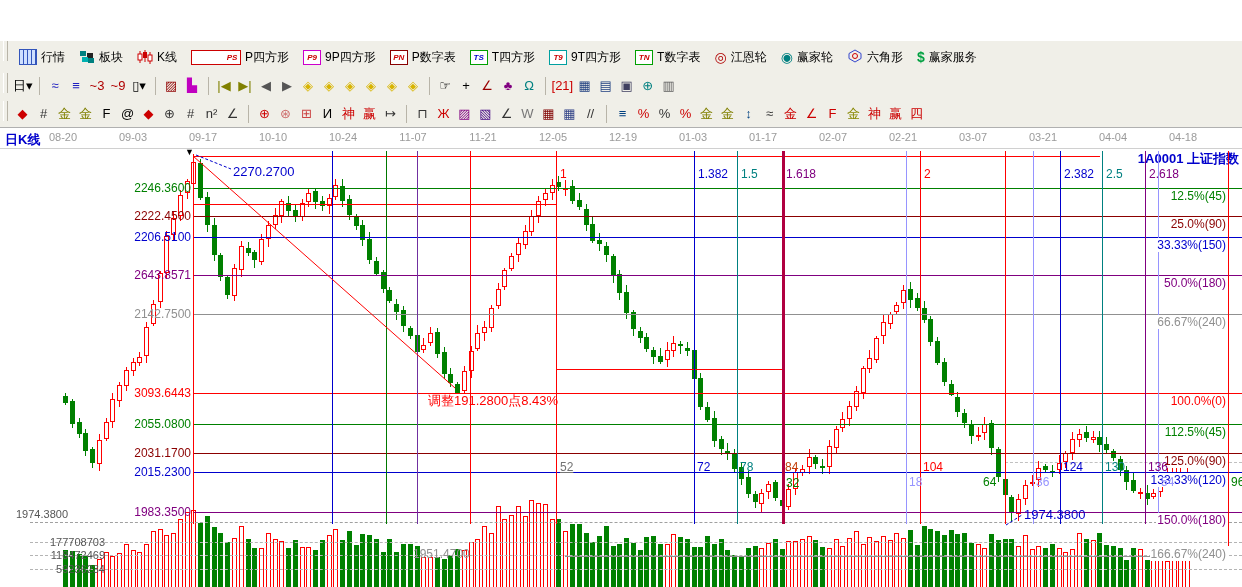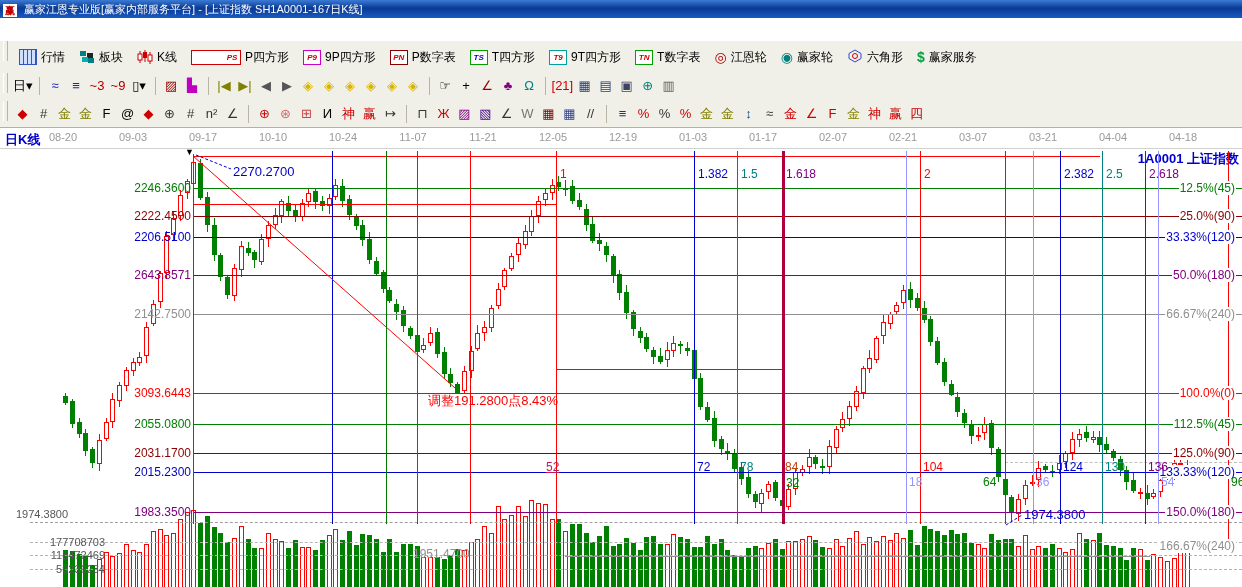--- a/index.html
+++ b/index.html
@@ -31,39 +31,35 @@
   #chartarea{position:absolute;left:0;top:127px;width:1242px;height:460px;background:#fff;
     border-top:1px solid #b0b0b0;}
   .daterule{position:absolute;left:0;top:20px;width:1242px;border-top:1px solid #d0d0d0;}
   .datelbl{position:absolute;top:3px;font-size:11px;color:#9a9a9a;transform:translateX(-50%);}
   .modelbl{position:absolute;left:5px;top:3px;font-size:13px;font-weight:bold;color:#0000cc;}
   .symlbl{position:absolute;right:3px;top:22px;font-size:13px;font-weight:bold;color:#0000cc;}
   .hline{position:absolute;height:0;border-top:1px solid;}
   .hline.dashed{border-top-style:dashed;}
   .vline{position:absolute;}
   .pricelbl{position:absolute;font-size:12px;transform:translate(-100%,-50%);white-space:nowrap;}
-  .pctlbl{position:absolute;right:6px;font-size:12px;transform:translateY(-50%);
-    background:#fff;padding:0 1px;white-space:nowrap;}
+  .pctlbl{position:absolute;right:15px;font-size:12px;transform:translateY(-50%);
+    background:#fff;padding:0 1px;white-space:nowrap;margin-top:8px;}
   .ratiolbl{position:absolute;font-size:12px;white-space:nowrap;}
   .cntlbl{position:absolute;font-size:12px;white-space:nowrap;}
   .annot{position:absolute;font-size:13px;white-space:nowrap;}
   .vollbl{position:absolute;font-size:11px;color:#555;transform:translate(-100%,-50%);white-space:nowrap;}
   .wick{position:absolute;width:1px;}
   .cbody{position:absolute;width:5px;box-sizing:border-box;}
   .vbar{position:absolute;width:5px;box-sizing:border-box;}
   svg.overlay{position:absolute;left:0;top:0;pointer-events:none;}
 </style>
 </head>
 <body>
 
 <div id="app">
-  <div class="titlebar">
-    <span class="tlogo">赢</span>
-    <span class="ttext">赢家江恩专业版[赢家内部服务平台] - [上证指数  SH1A0001-167日K线]</span>
-  </div>
   <div class="tb" id="tb1"><span class="grip"></span><div class="tbtn">
         <span class="gicon" style="border: 1px solid rgb(51, 85, 187); background: repeating-linear-gradient(90deg, rgb(207, 224, 255) 0px, rgb(207, 224, 255) 3px, rgb(51, 85, 187) 3px, rgb(51, 85, 187) 4px), repeating-linear-gradient(transparent 0px, transparent 3px, rgb(51, 85, 187) 3px, rgb(51, 85, 187) 4px);"></span>
         <span>行情</span>
       </div><div class="tbtn">
         <span class="gicon">
           <span style="position:absolute;left:1px;top:1px;width:6px;height:5px;background:#008080"></span>
           <span style="position:absolute;left:8px;top:3px;width:6px;height:5px;background:#222"></span>
           <span style="position:absolute;left:3px;top:7px;width:6px;height:5px;background:#00b0b0"></span>
           <span style="position:absolute;left:9px;top:8px;width:6px;height:5px;background:#008080"></span>
         </span>
@@ -681,38 +677,38 @@
         <line x1="193" y1="28" x2="455" y2="260" stroke="#ff0000"></line>
         <line x1="196" y1="27" x2="231" y2="41" stroke="#0000cc" stroke-dasharray="3,2"></line>
         <line x1="1006" y1="397" x2="1022" y2="387" stroke="#0000cc" stroke-dasharray="3,2"></line>
       </svg>
       <div style="position: absolute; left: 0px; top: 0px; width: 1242px; height: 460px;">
         <div class="pricelbl" style="left: 191px; top: 60px; color: rgb(0, 128, 0);">2246.3600</div>
         <div class="pctlbl" style="top: 60px; color: rgb(0, 128, 0);">12.5%(45)</div>
         <div class="pricelbl" style="left: 191px; top: 88px; color: rgb(139, 0, 0);">2222.4500</div>
         <div class="pctlbl" style="top: 88px; color: rgb(139, 0, 0);">25.0%(90)</div>
         <div class="pricelbl" style="left: 191px; top: 109px; color: rgb(0, 0, 205);">2206.5100</div>
-        <div class="pctlbl" style="top: 109px; color: rgb(0, 0, 205);">33.33%(120)</div>
+        <div class="pctlbl" style="top: 109px; color: rgb(0, 0, 205);">33.33%(150)</div>
         <div class="pricelbl" style="left: 191px; top: 147px; color: rgb(128, 0, 128);">2643.8571</div>
         <div class="pctlbl" style="top: 147px; color: rgb(128, 0, 128);">50.0%(180)</div>
         <div class="pricelbl" style="left: 191px; top: 186px; color: rgb(144, 144, 144);">2142.7500</div>
         <div class="pctlbl" style="top: 186px; color: rgb(144, 144, 144);">66.67%(240)</div>
         <div class="pricelbl" style="left: 191px; top: 265px; color: rgb(255, 0, 0);">3093.6443</div>
         <div class="pctlbl" style="top: 265px; color: rgb(255, 0, 0);">100.0%(0)</div>
         <div class="pricelbl" style="left: 191px; top: 296px; color: rgb(0, 128, 0);">2055.0800</div>
         <div class="pctlbl" style="top: 296px; color: rgb(0, 128, 0);">112.5%(45)</div>
         <div class="pricelbl" style="left: 191px; top: 325px; color: rgb(139, 0, 0);">2031.1700</div>
         <div class="pctlbl" style="top: 325px; color: rgb(139, 0, 0);">125.0%(90)</div>
         <div class="pricelbl" style="left: 191px; top: 344px; color: rgb(0, 0, 205);">2015.2300</div>
         <div class="pctlbl" style="top: 344px; color: rgb(0, 0, 205);">133.33%(120)</div>
         <div class="pricelbl" style="left: 191px; top: 384px; color: rgb(128, 0, 128);">1983.3500</div>
         <div class="pctlbl" style="top: 384px; color: rgb(128, 0, 128);">150.0%(180)</div>
         <div class="pctlbl" style="top: 418px; color: rgb(144, 144, 144);">166.67%(240)</div>
         <div class="ratiolbl" style="left: 560px; top: 39px; color: rgb(255, 0, 0);">1</div>
-        <div class="cntlbl" style="top: 332px; color: #be185d; left: 546px; text-decoration: underline;">52</div>
+        <div class="cntlbl" style="top: 332px; color: #737373; left: 560px; text-decoration: underline;">52</div>
         <div class="ratiolbl" style="left: 698px; top: 39px; color: rgb(0, 0, 205);">1.382</div>
         <div class="cntlbl" style="top: 332px; color: rgb(0, 0, 205); left: 697px;">72</div>
         <div class="ratiolbl" style="left: 741px; top: 39px; color: rgb(0, 128, 128);">1.5</div>
         <div class="cntlbl" style="top: 332px; color: rgb(0, 128, 128); left: 740px;">78</div>
         <div class="ratiolbl" style="left: 786px; top: 39px; color: rgb(128, 0, 128);">1.618</div>
         <div class="cntlbl" style="top: 332px; color: #c2410c; left: 785px;">84</div>
         <div class="cntlbl" style="top: 347px; color: rgb(150, 148, 255); left: 909px;">18</div>
         <div class="ratiolbl" style="left: 924px; top: 39px; color: rgb(255, 0, 0);">2</div>
         <div class="cntlbl" style="top: 332px; color: rgb(255, 0, 0); left: 923px;">104</div>
         <div class="cntlbl" style="top: 347px; color: rgb(0, 128, 0); left: 983px;">64</div>

